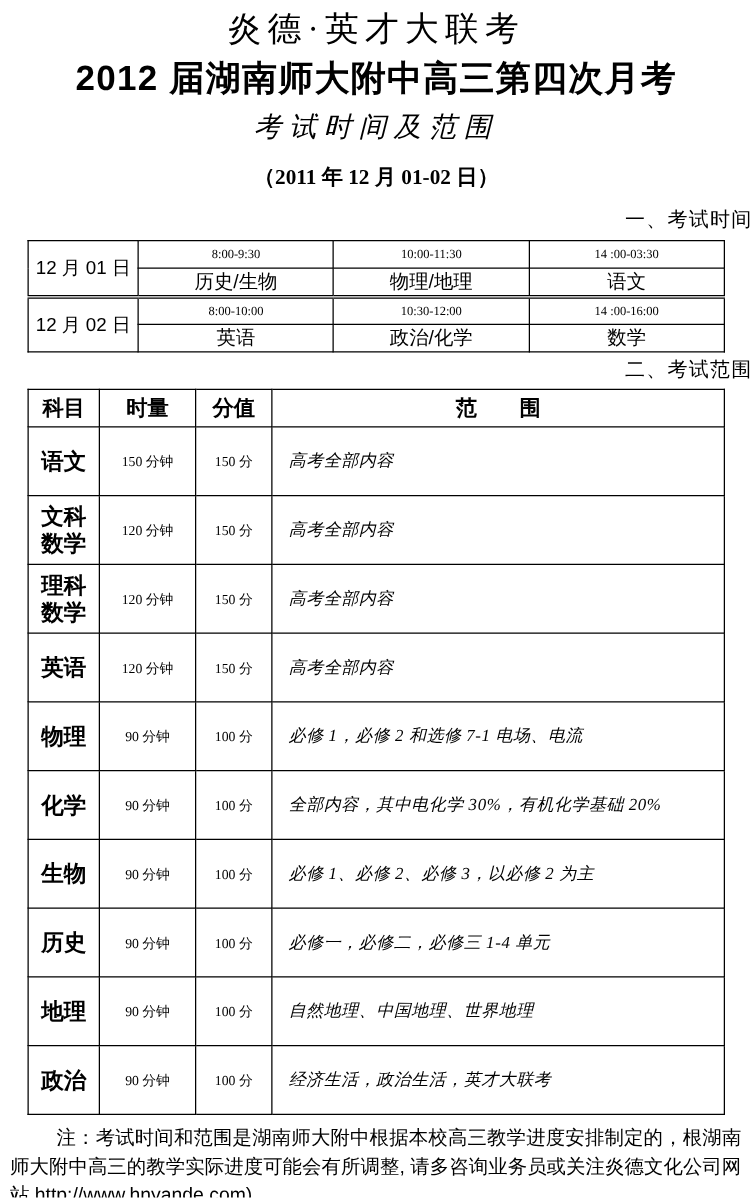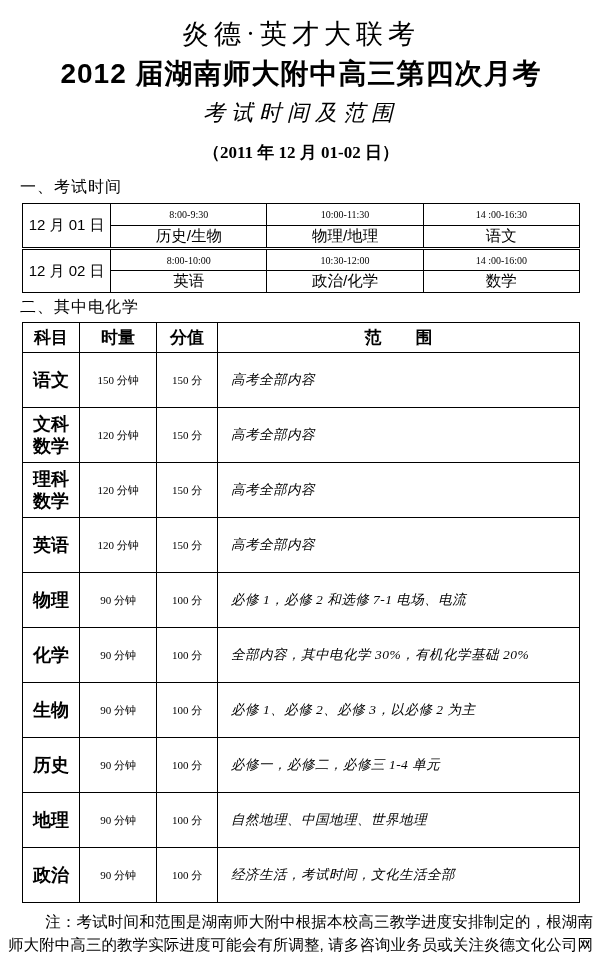--- a/index.html
+++ b/index.html
@@ -2,21 +2,21 @@
 <html><head>
 <meta charset="utf-8">
 <style>
   * { margin:0; padding:0; box-sizing:border-box; }
   html,body { background:#ffffff; }
   body {
     width:602px; height:958px;
     font-family:"Liberation Sans", sans-serif;
     color:#000; position:relative; overflow:hidden;
   }
-  .page { width:602px; height:958px; padding-top:16px; }
+  .page { width:602px; height:958px; padding-top:5px; }
 
   
   .doc-header { text-align:center; }
   .brand {
     font-family:"Liberation Serif", serif;
     font-size:27px; letter-spacing:5px; font-weight:normal;
   }
   .main-title {
     font-family:"Liberation Sans", sans-serif;
     font-size:28px; font-weight:bold; letter-spacing:1px; margin-top:3px;
@@ -25,21 +25,21 @@
     font-family:Liberation Serif, serif; font-style:italic;
     font-size:22px; letter-spacing:6px; margin-top:5px;
   }
   .dateline {
     font-family:"Liberation Serif", serif;
     font-size:17px; font-weight:bold; margin-top:13px;
   }
 
   
   .section-label {
-    font-size:16px; margin:13px 0 5px 20px; letter-spacing:1px;
+    font-size:16px; margin:13px 0 5px 20px; letter-spacing:1px;text-align:right;
   }
   .section-label.second { margin-top:4px; margin-bottom:4px; }
 
   
   table { border-collapse:collapse; table-layout:fixed; }
   .schedule { margin-left:22px; width:558px; }
   .schedule td {
     border:1px solid #000; text-align:center;
     height:22px; overflow:hidden;
   }
@@ -87,42 +87,42 @@
   </div>
 
   <div class="section-label">一、考试时间</div>
 
   <table class="schedule">
     <tbody>
         <tr>
       <td class="day-cell" rowspan="2">12 月 01 日</td>
       <td class="time-cell">8:00-9:30</td>
       <td class="time-cell">10:00-11:30</td>
-      <td class="time-cell">14 :00-16:30</td>
+      <td class="time-cell">14 :00-03:30</td>
     </tr>
     <tr>
       <td class="subj-cell">历史/生物</td>
       <td class="subj-cell">物理/地理</td>
       <td class="subj-cell">语文</td>
     </tr>
     <tr class="group-sep">
       <td class="day-cell" rowspan="2">12 月 02 日</td>
       <td class="time-cell">8:00-10:00</td>
       <td class="time-cell">10:30-12:00</td>
       <td class="time-cell">14 :00-16:00</td>
     </tr>
     <tr>
       <td class="subj-cell">英语</td>
       <td class="subj-cell">政治/化学</td>
       <td class="subj-cell">数学</td>
     </tr>
   </tbody>
     </table>
 
-  <div class="section-label second">二、其中电化学</div>
+  <div class="section-label second">二、考试范围</div>
 
   <table class="scope">
     <colgroup>
       <col style="width:57px">
         <col style="width:77px">
         <col style="width:61px">
         <col>
     </colgroup>
     <tbody>
         <tr>
@@ -184,20 +184,20 @@
     <tr>
       <td class="c-subject">地理</td>
       <td class="c-duration">90 分钟</td>
       <td class="c-score">100 分</td>
       <td class="c-scope">自然地理、中国地理、世界地理</td>
     </tr>
     <tr>
       <td class="c-subject">政治</td>
       <td class="c-duration">90 分钟</td>
       <td class="c-score">100 分</td>
-      <td class="c-scope">经济生活，考试时间，文化生活全部</td>
+      <td class="c-scope">经济生活，政治生活，英才大联考</td>
     </tr>
   </tbody>
     </table>
 
   <p class="note">注：考试时间和范围是湖南师大附中根据本校高三教学进度安排制定的，根湖南师大附中高三的教学实际进度可能会有所调整, 请多咨询业务员或关注炎德文化公司网站 http://www.hnyande.com)</p>
 
 </div>
 
 </body></html>

